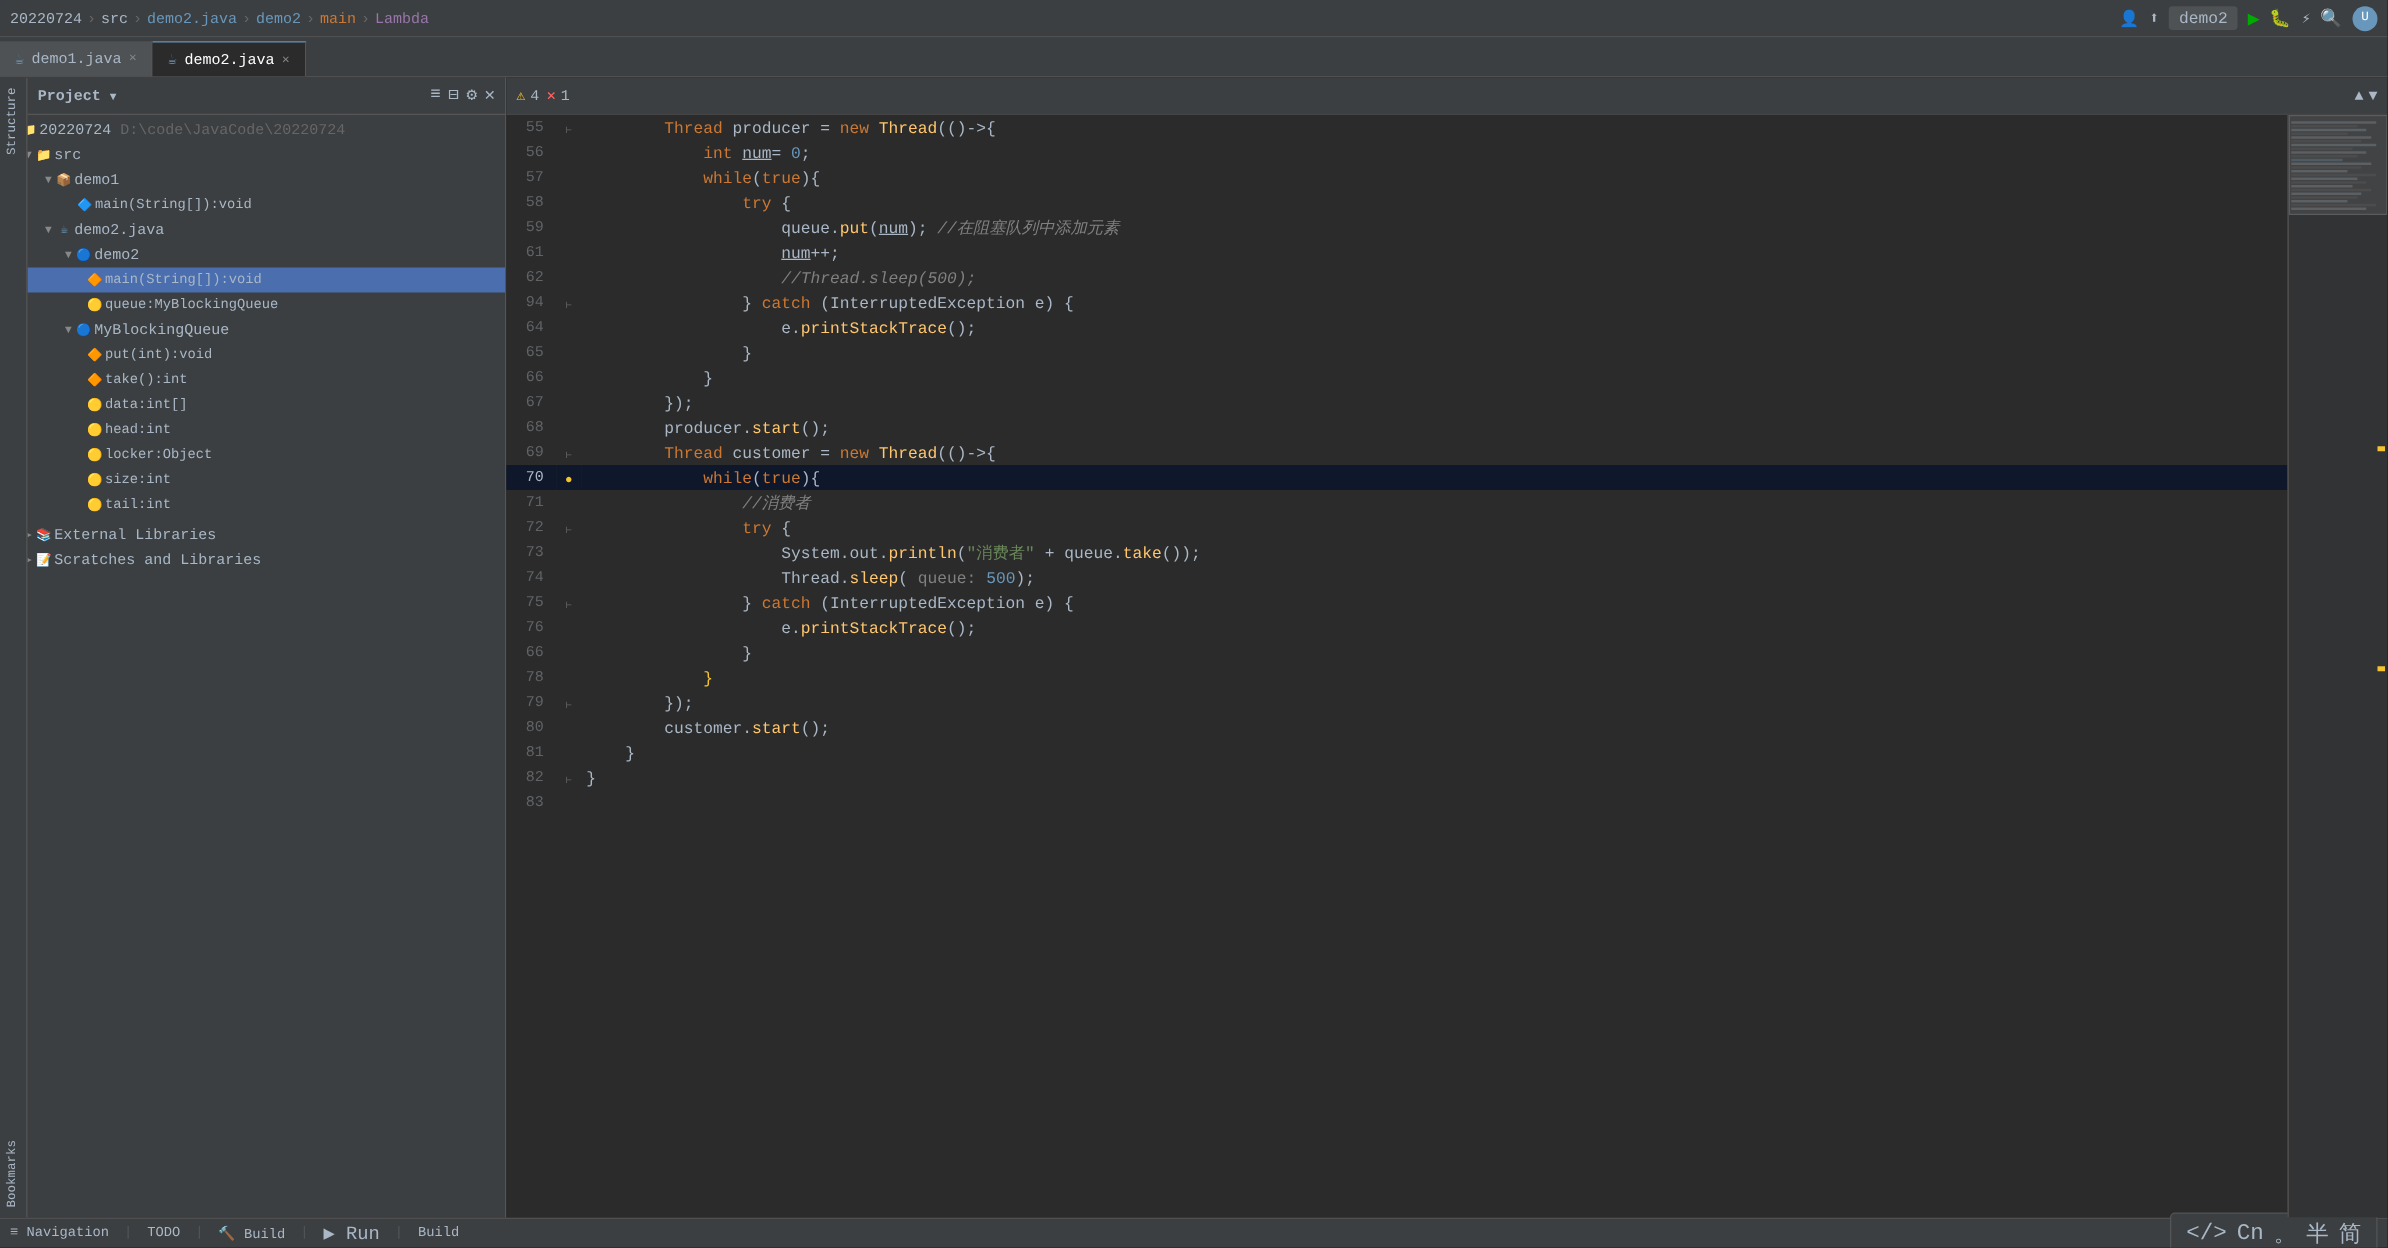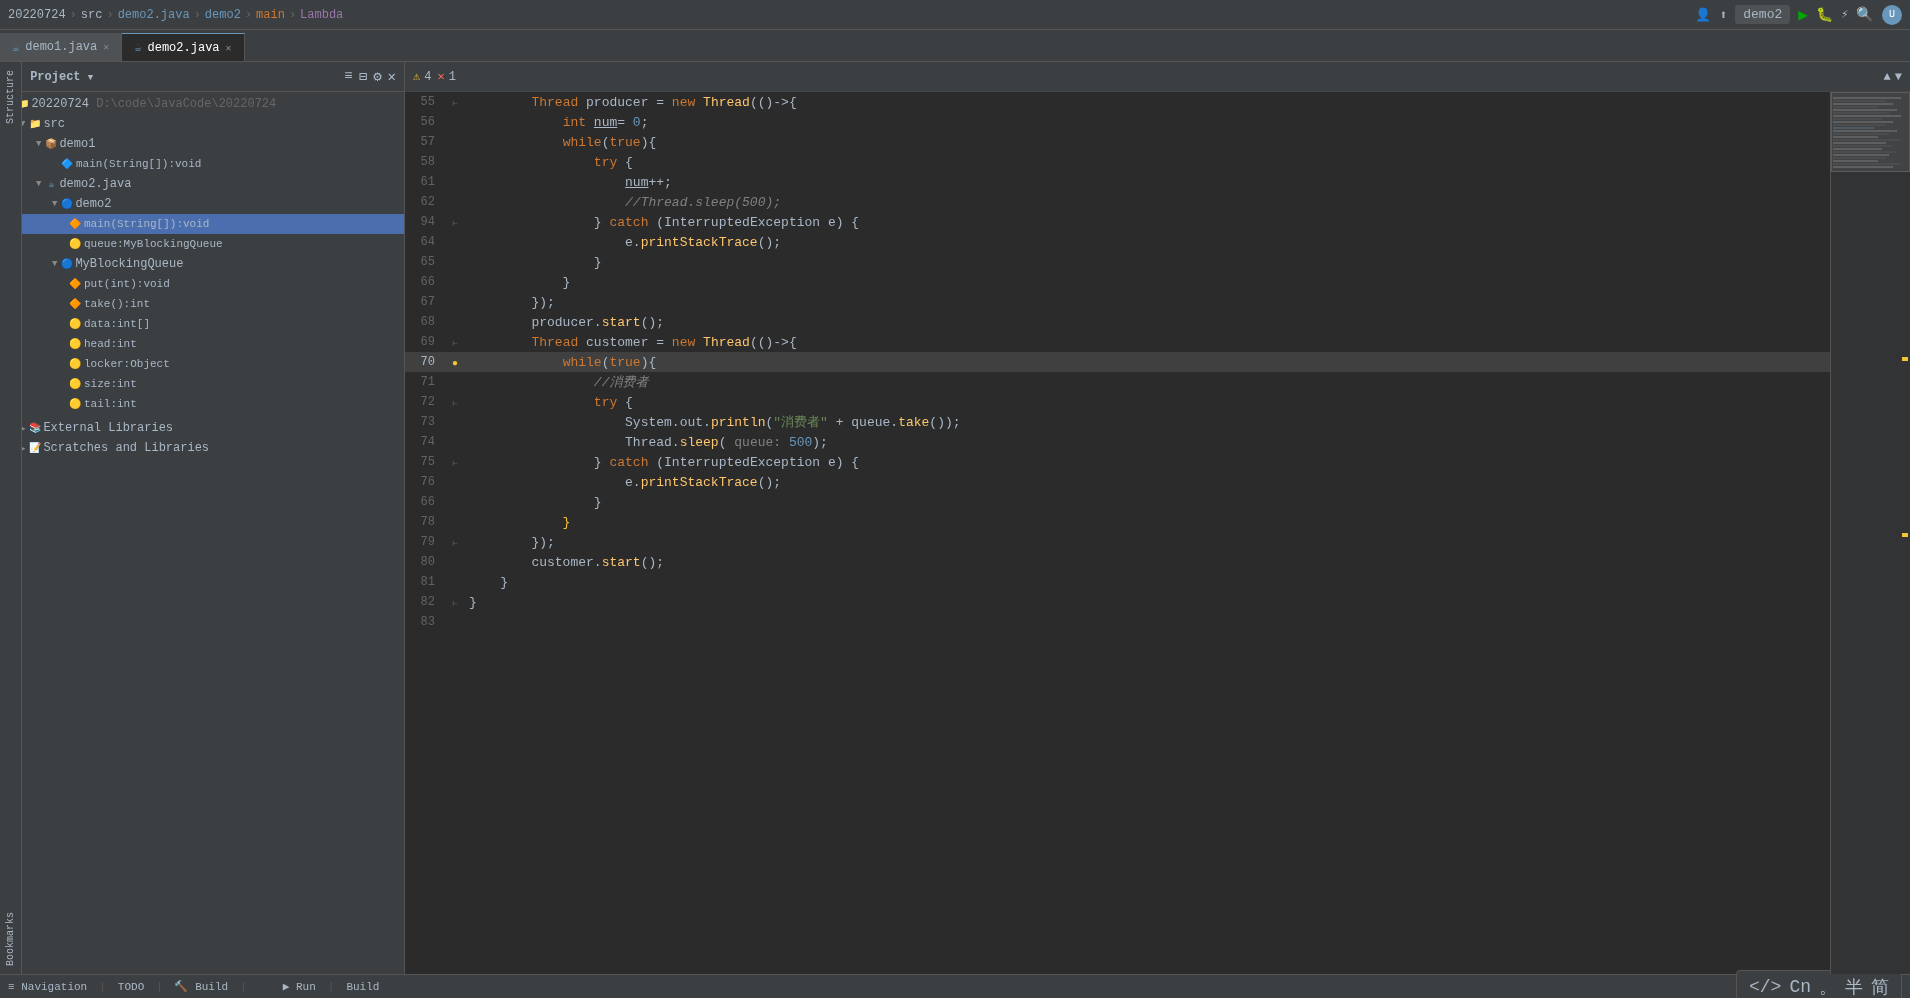--- a/index.html
+++ b/index.html
@@ -455,20 +455,25 @@
               <td class="gutter"></td>
               <td class="code-line">            <span class="kw">while</span>(<span class="kw">true</span>){</td>
             </tr>
 
             <tr>
               <td class="line-num">58</td>
               <td class="gutter"></td>
               <td class="code-line">                <span class="kw">try</span> {</td>
             </tr>
 
+            <tr>
+              <td class="line-num">59</td>
+              <td class="gutter"></td>
+              <td class="code-line">                    queue.<span class="fn">put</span>(<span class="underline">num</span>); <span class="cmt">//在阻塞队列中添加元素</span></td>
+            </tr>
 
 
             <tr>
               <td class="line-num">61</td>
               <td class="gutter"></td>
               <td class="code-line">                    <span class="underline">num</span>++;</td>
             </tr>
 
             <tr>
               <td class="line-num">62</td>
@@ -511,21 +516,21 @@
               <td class="gutter"></td>
               <td class="code-line">        producer.<span class="fn">start</span>();</td>
             </tr>
 
             <tr>
               <td class="line-num">69</td>
               <td class="gutter"><span class="gutter-fold">⊢</span></td>
               <td class="code-line">        <span class="kw">Thread</span> customer = <span class="kw">new</span> <span class="fn">Thread</span>(()-&gt;{</td>
             </tr>
 
-            <tr style="background:#404040;">
+            <tr style="background:#0f172a;">
               <td class="line-num" style="color:#a9b7c6;">70</td>
               <td class="gutter"><span class="yellow-dot">●</span></td>
               <td class="code-line">            <span class="kw">while</span>(<span class="kw">true</span>){</td>
             </tr>
 
             <tr>
               <td class="line-num">71</td>
               <td class="gutter"></td>
               <td class="code-line">                <span class="cmt">//消费者</span></td>
             </tr>
@@ -645,21 +650,21 @@
   </div>
 </div>
 
 <div id="status-bar">
   <span style="cursor:pointer;font-size:11px;">≡ Navigation</span>
   <span style="color:#555;">|</span>
   <span style="cursor:pointer;font-size:11px;">TODO</span>
   <span style="color:#555;">|</span>
   <span style="cursor:pointer;font-size:11px;">🔨 Build</span>
   <span style="color:#555;">|</span>
-  <span style="cursor:pointer;font-size:11px;margin-left:24px;">▶ Run</span>
+  <span style="cursor:pointer;font-size:15px;">▶ Run</span>
   <span style="color:#555;">|</span>
   <span style="cursor:pointer;font-size:11px;">Build</span>
   <div class="bottom-status-icons">
     <div style="background:#3c3f41;border:1px solid #555;border-radius:4px;padding:4px 12px;font-size:18px;color:#a9b7c6;display:flex;gap:8px;align-items:center;">
       <span>&lt;/&gt;</span>
       <span>Cn</span>
       <span>。</span>
       <span>半</span>
       <span>简</span>
     </div>

